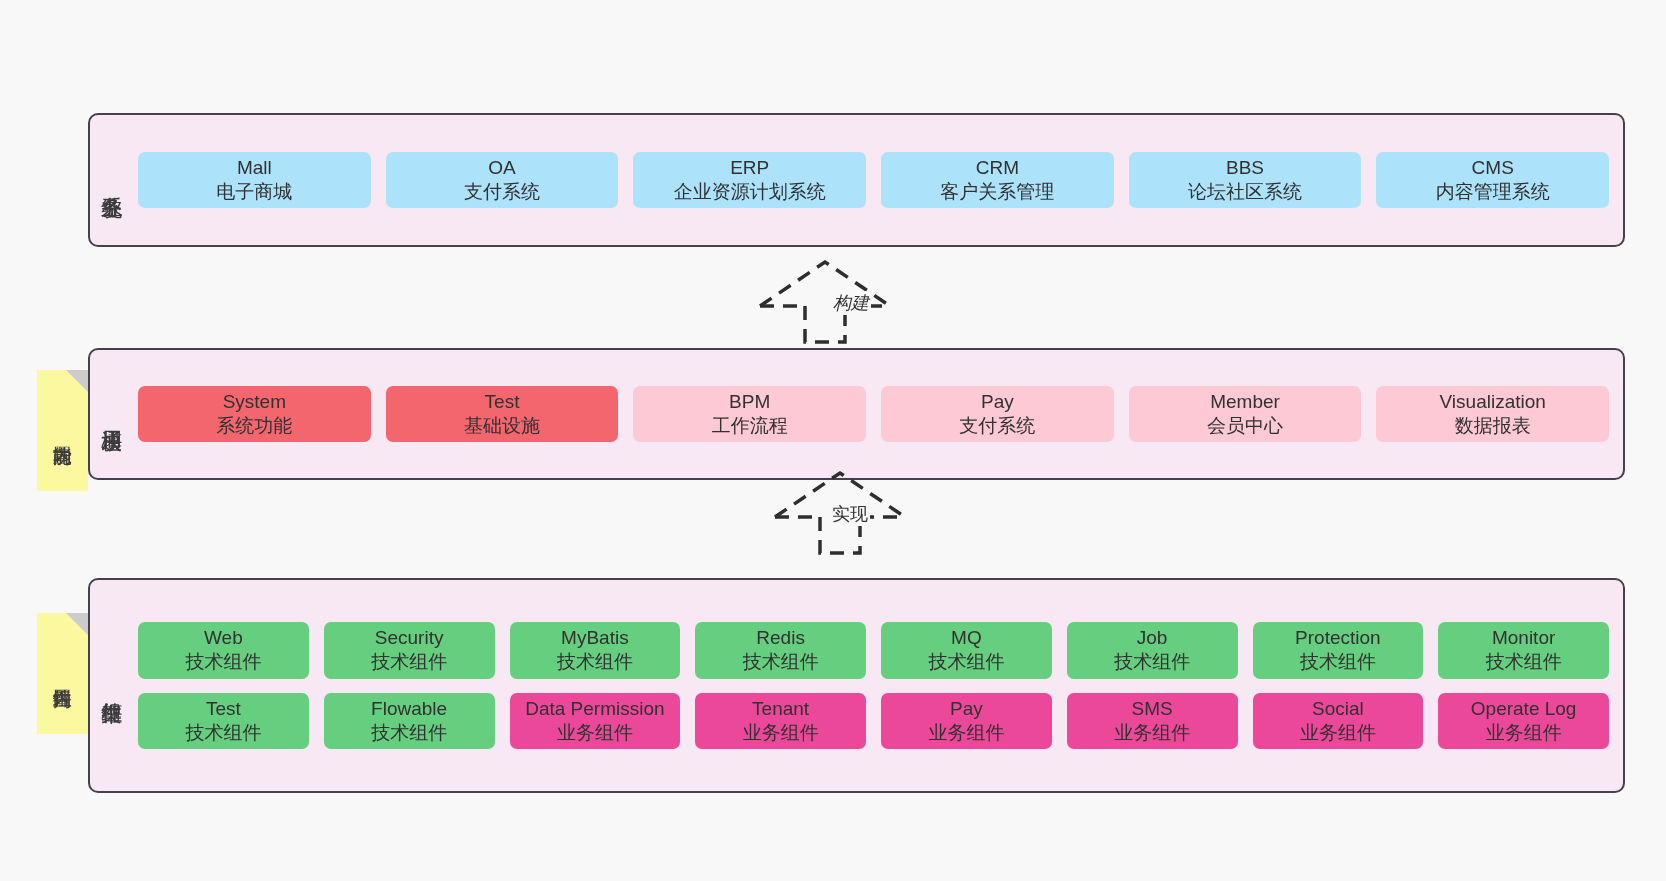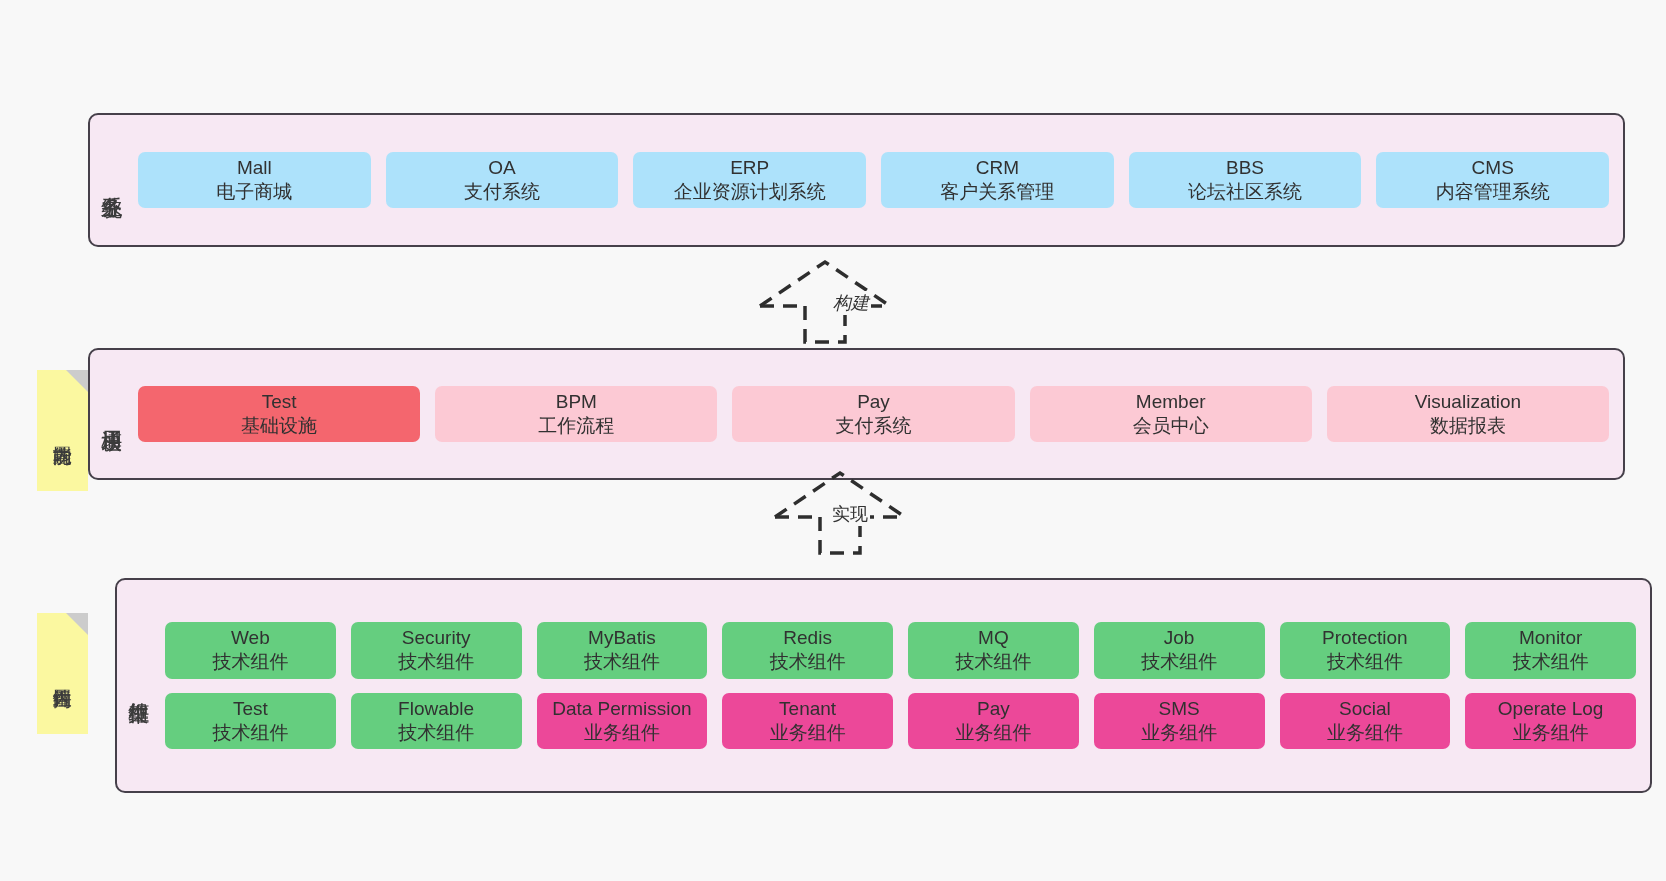--- a/index.html
+++ b/index.html
@@ -165,20 +165,24 @@
   <div class="note" style="left:37px;top:370px;width:51px;height:121px;">
     <span class="fold"></span>
     <span>内置功能</span>
   </div>
 
   <div class="layer" id="layer-common-module" style="left:88px;top:348px;width:1537px;height:132px;">
     <div class="layer-title">通用模块</div>
     <div class="cards">
       <div class="row">
         <div class="card c-red">
+          <span class="en">System</span>
+          <span class="cn">系统功能</span>
+        </div>
+        <div class="card c-red">
           <span class="en">Test</span>
           <span class="cn">基础设施</span>
         </div>
         <div class="card c-pink">
           <span class="en">BPM</span>
           <span class="cn">工作流程</span>
         </div>
         <div class="card c-pink">
           <span class="en">Pay</span>
           <span class="cn">支付系统</span>
@@ -202,21 +206,21 @@
       <path d="M 48 48 L 48 84 L 88 84 L 88 48" fill="none" stroke="#2e2e2e" stroke-width="3.5" stroke-dasharray="14,9"></path>
     </svg>
     <div class="arrow-label" style="left:58px;top:33px;">实现</div>
   </div>
 
   <div class="note" style="left:37px;top:613px;width:51px;height:121px;">
     <span class="fold"></span>
     <span>内置组件</span>
   </div>
 
-  <div class="layer" id="layer-framework-component" style="left:88px;top:578px;width:1537px;height:215px;margin-left:27px;">
+  <div class="layer" id="layer-framework-component" style="left:88px;top:578px;width:1537px;height:215px;">
     <div class="layer-title">框架组件</div>
     <div class="cards">
 
       <div class="row">
         <div class="card c-green">
           <span class="en">Web</span>
           <span class="cn">技术组件</span>
         </div>
         <div class="card c-green">
           <span class="en">Security</span>

